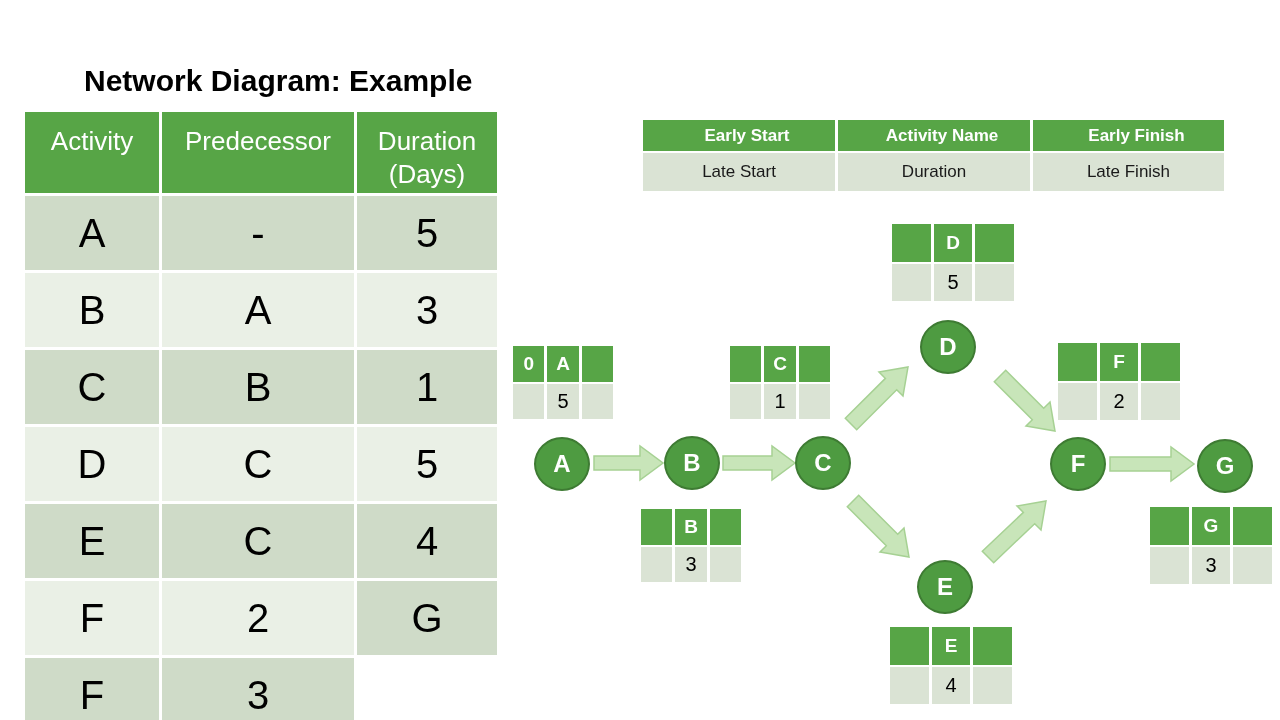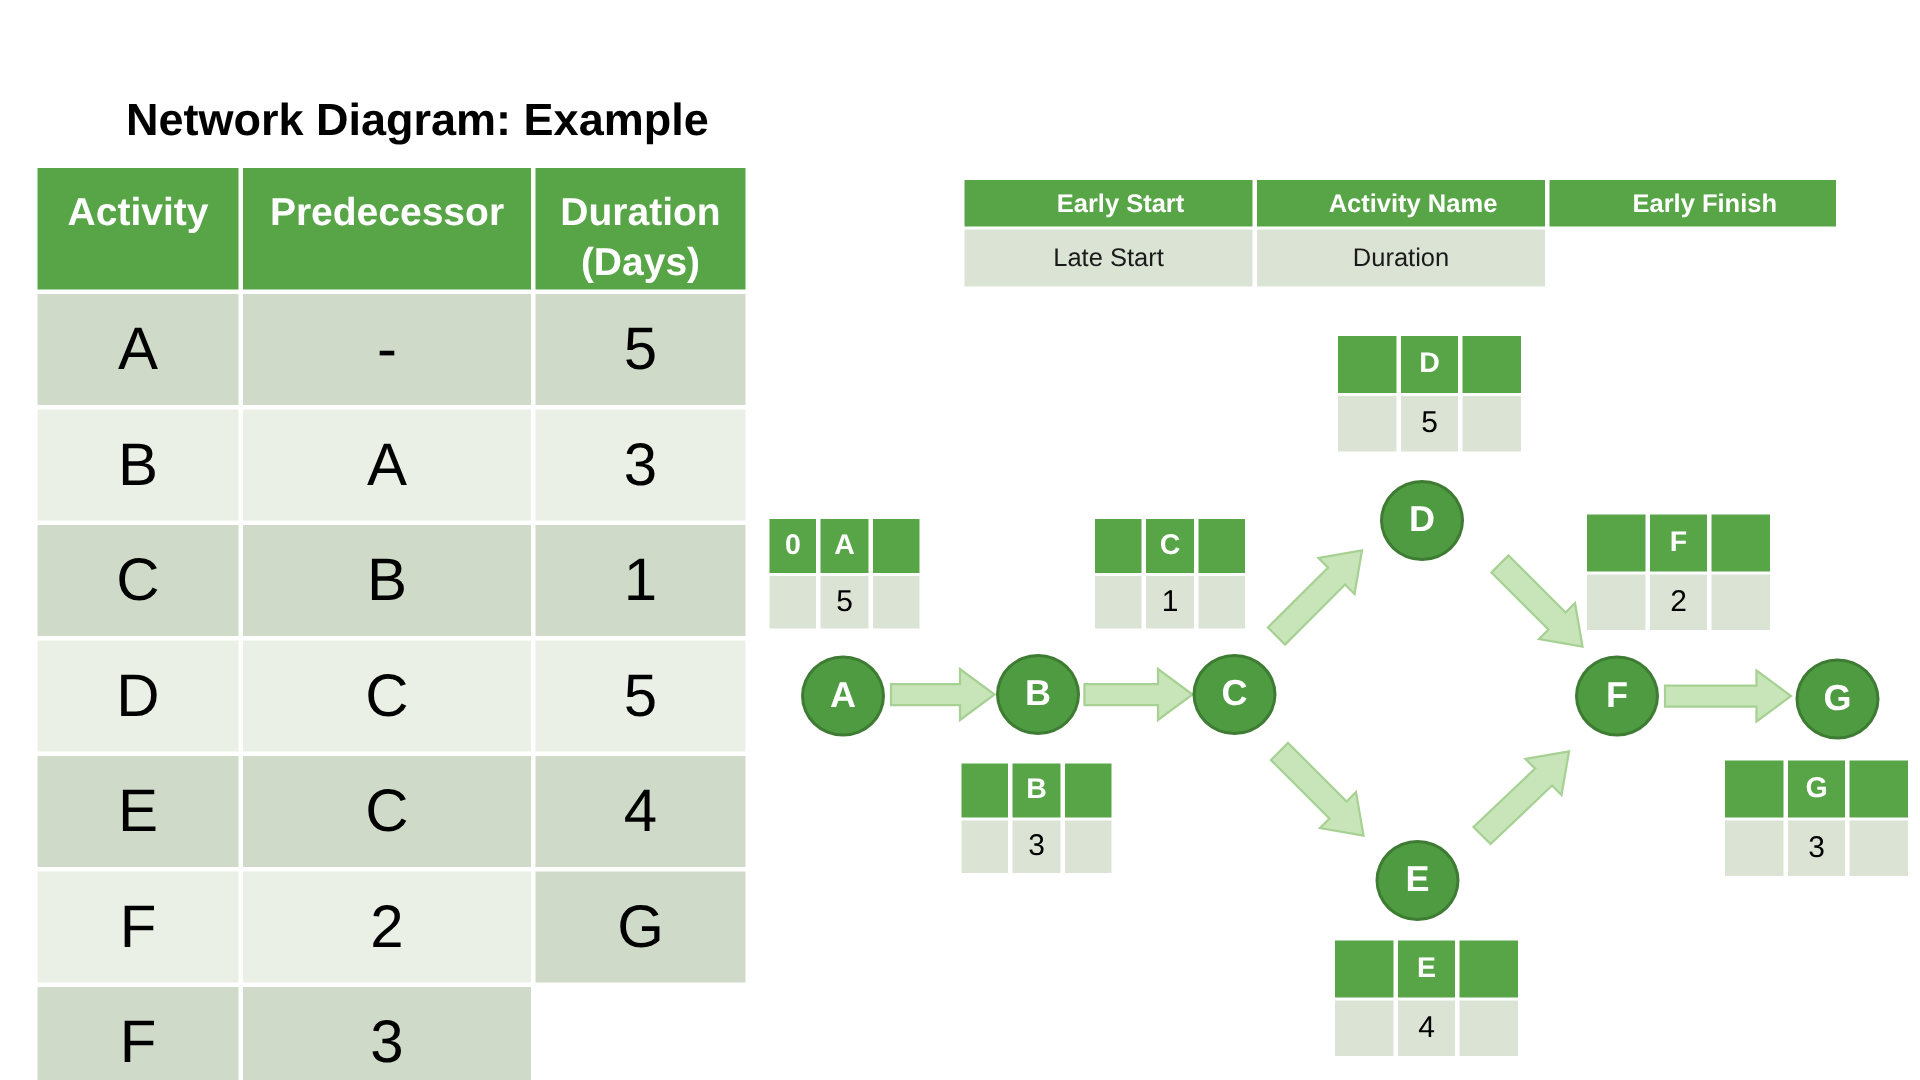--- a/index.html
+++ b/index.html
@@ -14,21 +14,21 @@
     position:absolute;left:84px;top:24px;width:420px;
     font-size:30px;font-weight:bold;color:#000;white-space:nowrap;
   }
 
   
   .acttable{
     position:absolute;left:25px;top:72px;
     display:grid;grid-template-columns:134px 192px 140px;gap:3px;background:#fff;
   }
   .ath{
-    height:68px;background:var(--green);color:#fff;font-weight:bold;font-size:26px;
+    height:68px;background:var(--green);color:#fff;font-weight:normal;font-size:26px;
     display:flex;justify-content:center;padding-top:13px;text-align:center;line-height:1.25;
   }
   .atc{
     height:74px;font-size:40px;color:#000;
     display:flex;align-items:center;justify-content:center;
   }
   .band-a{background:var(--band-dark);}
   .band-b{background:var(--band-light);}
 
   
@@ -109,20 +109,21 @@
     <div class="atc band-a">F</div>
     <div class="atc band-a">3</div>
   </div>
 
   <div class="legend">
     <div class="lh">Early Start</div>
     <div class="lh">Activity Name</div>
     <div class="lh">Early Finish</div>
     <div class="ls">Late Start</div>
     <div class="ls">Duration</div>
+    <div class="ls">Late Finish</div>
   </div>
 
   <svg class="edges" width="1280" height="720" viewBox="0 0 1280 720">
     <polygon points="594,416 640,416 640,406 663,423 640,440 640,430 594,430"></polygon>
     <polygon points="723,416 772,416 772,406 795,423 772,440 772,430 723,430"></polygon>
     <polygon points="1110,417 1171,417 1171,407 1194,424 1171,441 1171,431 1110,431"></polygon>
     <polygon points="845.3,378.3 885.4,338.4 879,332 908,327 903,356 896.7,349.7 856.7,389.7"></polygon>
     <polygon points="858.7,455.3 897.7,494.3 904,488 909,517 880,512 886.3,505.7 847.3,466.7"></polygon>
     <polygon points="1005.7,330.3 1043.7,368.3 1050,362 1055,391 1026,386 1032.3,379.7 994.3,341.7"></polygon>
     <polygon points="982.3,511.3 1023.4,472.4 1017,466 1046,461 1041,490 1034.7,483.7 993.7,522.7"></polygon>

